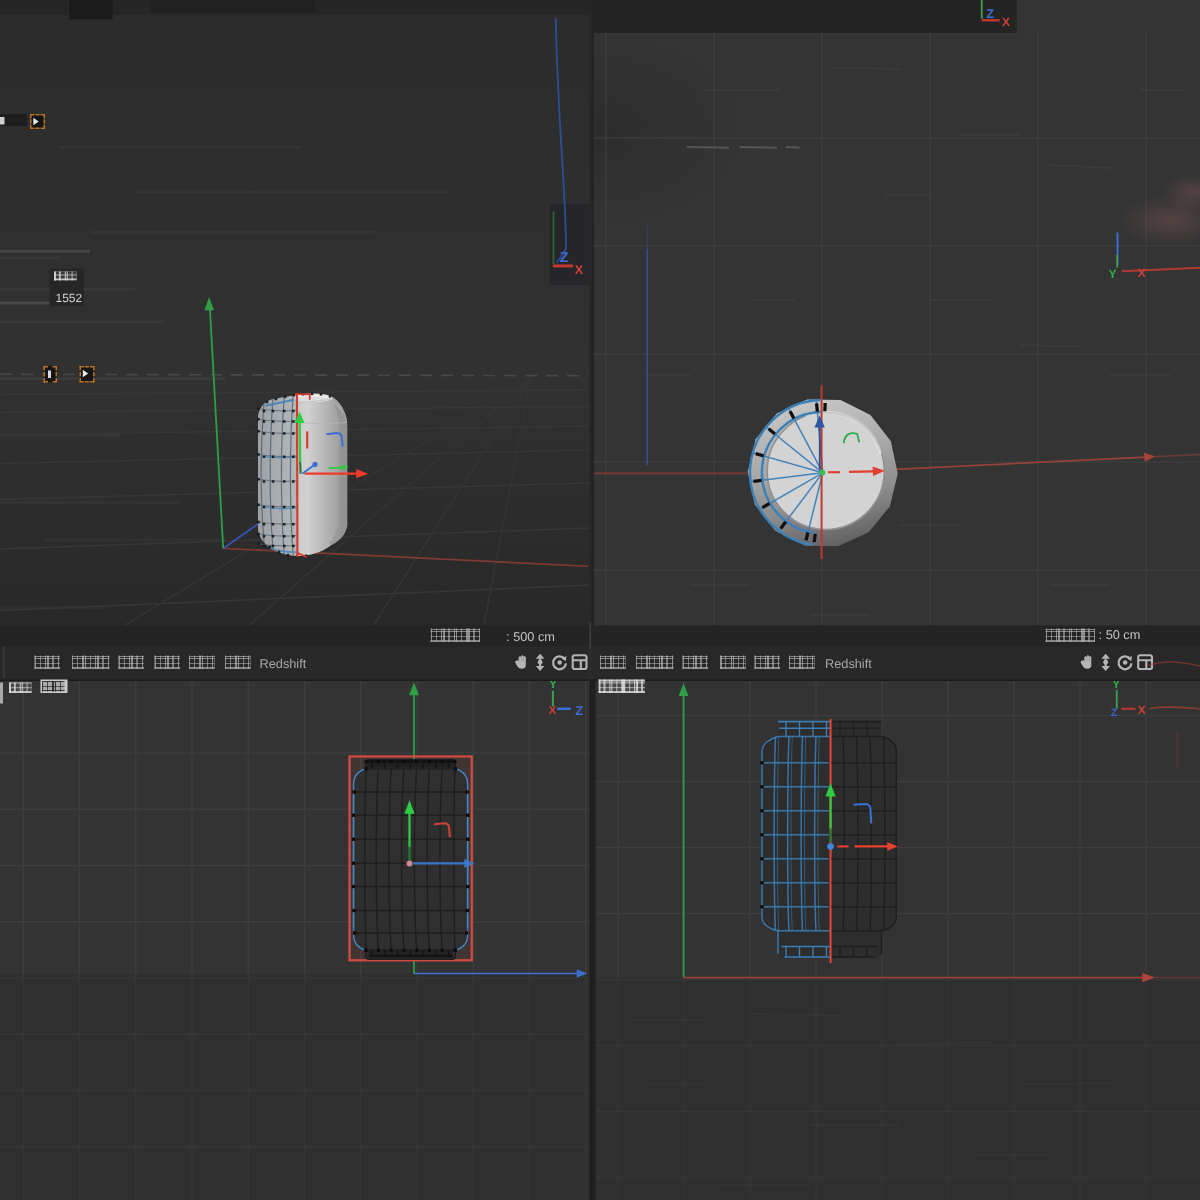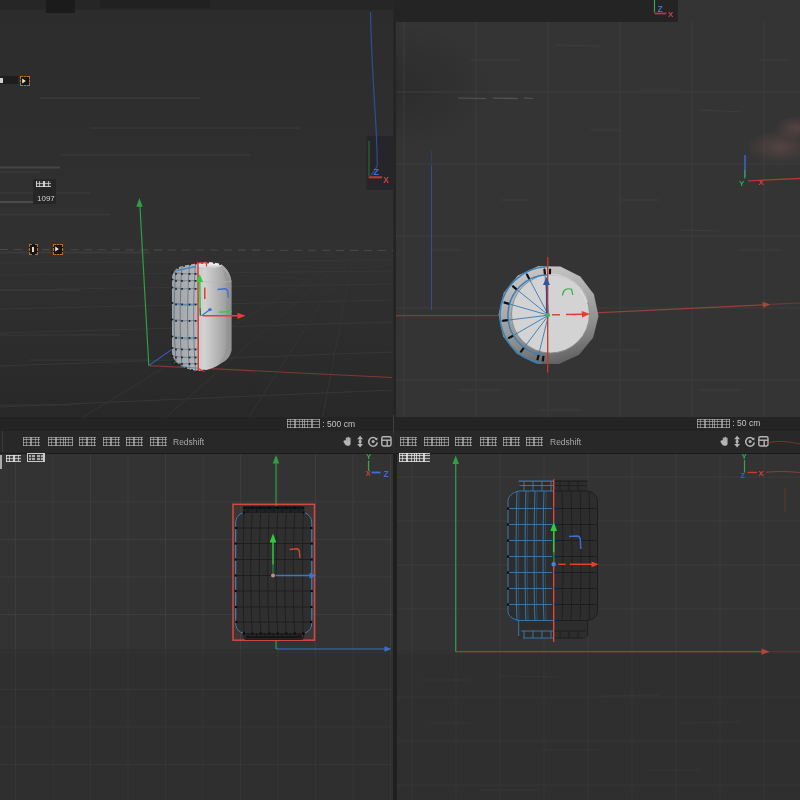--- a/index.html
+++ b/index.html
@@ -513,21 +513,21 @@
 
   <svg class="abs" style="left:648px;top:0" width="34" height="20" viewBox="0 0 34 20">
     <line x1="6.5" y1="0" x2="6.5" y2="12.5" stroke="#3da050" stroke-width="1.2"></line>
     <line x1="6.5" y1="13.5" x2="18.5" y2="13.5" stroke="#c03a30" stroke-width="1.6"></line>
     <text x="9.5" y="12" fill="#3a6fd8" font-size="8.5" font-weight="bold" font-family="Liberation Sans">Z</text>
     <text x="20" y="17" fill="#d04038" font-size="8" font-weight="bold" font-family="Liberation Sans">X</text>
   </svg>
 
   <div class="abs" style="left:0;top:417px;width:393px;height:14px;background:#242424;"></div>
   <div class="abs" style="left:396px;top:417px;width:404px;height:14px;background:#242424;"></div>
-  <div class="abs" style="left:287px;top:419px;height:10px;color:#c4c4c4;font-size:8.5px;line-height:10px;white-space:nowrap;"><span class="cjk" style="width:33px;height:9px;"></span><span style="position:relative;top:-0.5px;"> : 500 cm</span></div>
+  <div class="abs" style="left:287px;top:419px;height:10px;color:#c4c4c4;font-size:8.5px;line-height:10px;white-space:nowrap;"><span class="cjk" style="width:33px;height:9px;"></span><span style="position:relative;top:-0.5px;margin-left:15px;"> : 500 cm</span></div>
   <div class="abs" style="left:673px;top:419px;height:10px;color:#c4c4c4;font-size:8.5px;line-height:10px;white-space:nowrap;margin-left:24px;"><span class="cjk" style="width:33px;height:9px;"></span><span style="position:relative;top:-1px;"> : 50 cm</span></div>
 
   <div class="abs" style="left:0;top:431px;width:393px;height:22px;background:#282828;border-bottom:1px solid #1b1b1b;"></div>
   <div class="abs" style="left:394px;top:431px;width:406px;height:22px;background:#282828;border-bottom:1px solid #1b1b1b;"></div>
 
   <div class="abs" style="left:23px;top:437px;"><span class="cjk" style="width:17px;height:9px;"></span></div>
   <div class="abs" style="left:47.5px;top:437px;"><span class="cjk" style="width:25px;height:9px;"></span></div>
   <div class="abs" style="left:79px;top:437px;"><span class="cjk" style="width:17px;height:9px;"></span></div>
   <div class="abs" style="left:103px;top:437px;"><span class="cjk" style="width:17px;height:9px;"></span></div>
   <div class="abs" style="left:126px;top:437px;"><span class="cjk" style="width:17px;height:9px;"></span></div>
@@ -597,21 +597,21 @@
 
   <div class="abs" style="left:392.5px;top:0;width:1px;height:415px;background:#272727;"></div>
   <div class="abs" style="left:392.5px;top:415px;width:1px;height:18px;background:#4a4a4a;opacity:.6;"></div>
   <div class="abs" style="left:393.5px;top:0;width:2.5px;height:431px;background:#242424;"></div>
   <div class="abs" style="left:392.5px;top:453px;width:4px;height:347px;background:#1f1f1f;"></div>
 
   <div class="abs" style="left:2px;top:431px;width:1px;height:21px;background:#3c3c3c;"></div>
 
   <div class="abs" style="left:33px;top:178.5px;width:23px;height:25px;background:#262626;"></div>
   <div class="abs" style="left:36px;top:180.5px;"><span class="cjkw" style="width:15px;height:6.5px;"></span></div>
-  <div class="abs" style="left:37px;top:193.5px;color:#cfcfcf;font-size:8px;">1097</div>
+  <div class="abs" style="left:37px;top:193.5px;color:#cfcfcf;font-size:8px;">1552</div>
 
   <div class="abs" style="left:0;top:76px;width:18px;height:8px;background:#1d1d1d;"></div>
   <div class="abs" style="left:0;top:78px;width:3px;height:5px;background:#cfcfcf;"></div>
   <div class="abs" style="left:19.5px;top:75.5px;width:8px;height:8.5px;background:#141414;border:1px dashed #b5722a;"></div>
   <svg class="abs" style="left:21px;top:77.5px" width="6" height="6">
       <path d="M1.2 0.5 L4.8 3 L1.2 5.5 Z" fill="#e8e8e8"></path>
     </svg>
 
   <div class="abs" style="left:29px;top:244px;width:7px;height:9px;background:#161616;border:1px dashed #b5722a;"></div>
   <div class="abs" style="left:32px;top:246.5px;width:2px;height:5px;background:#dadada;"></div>

